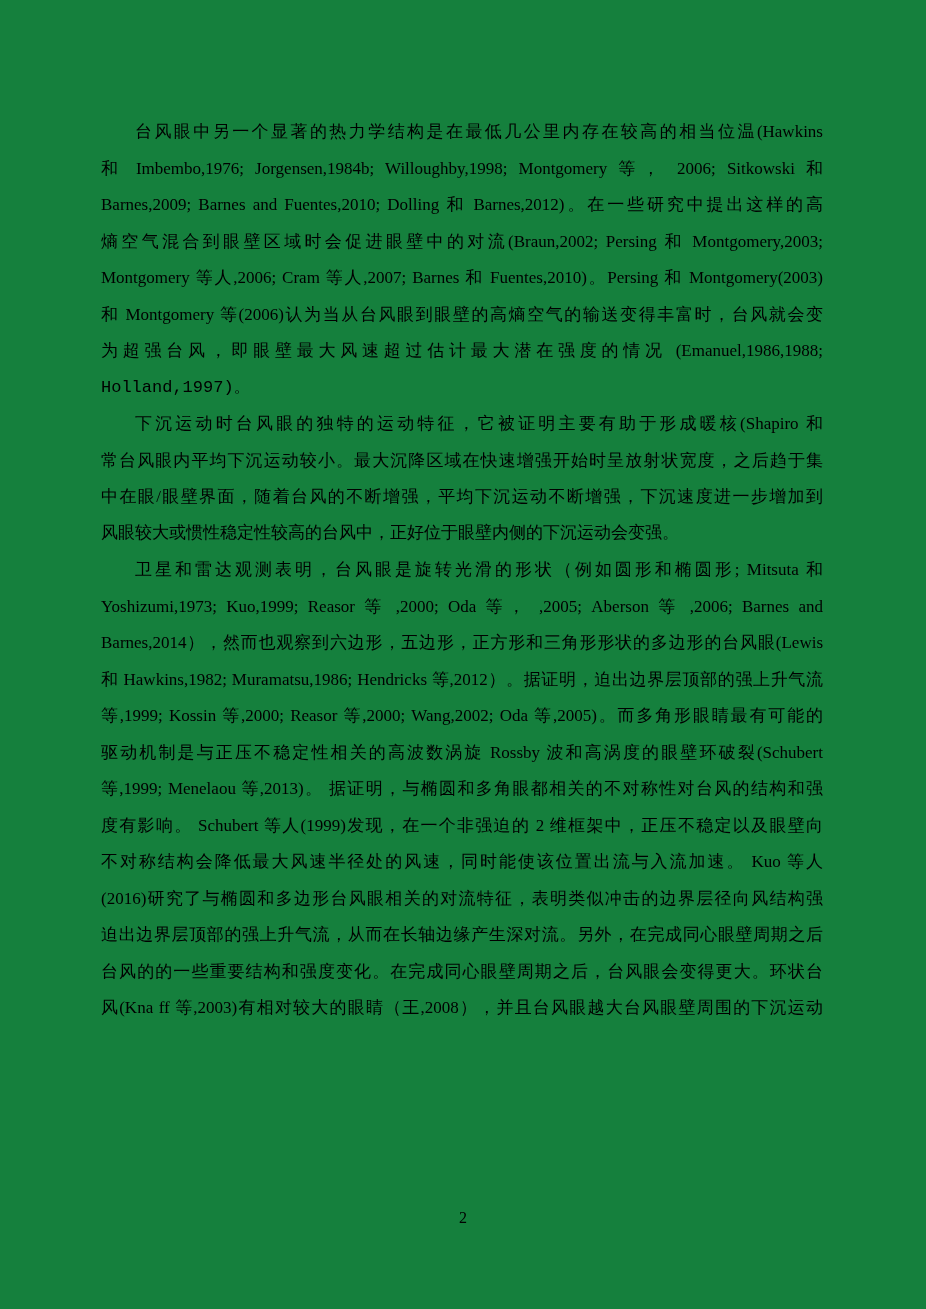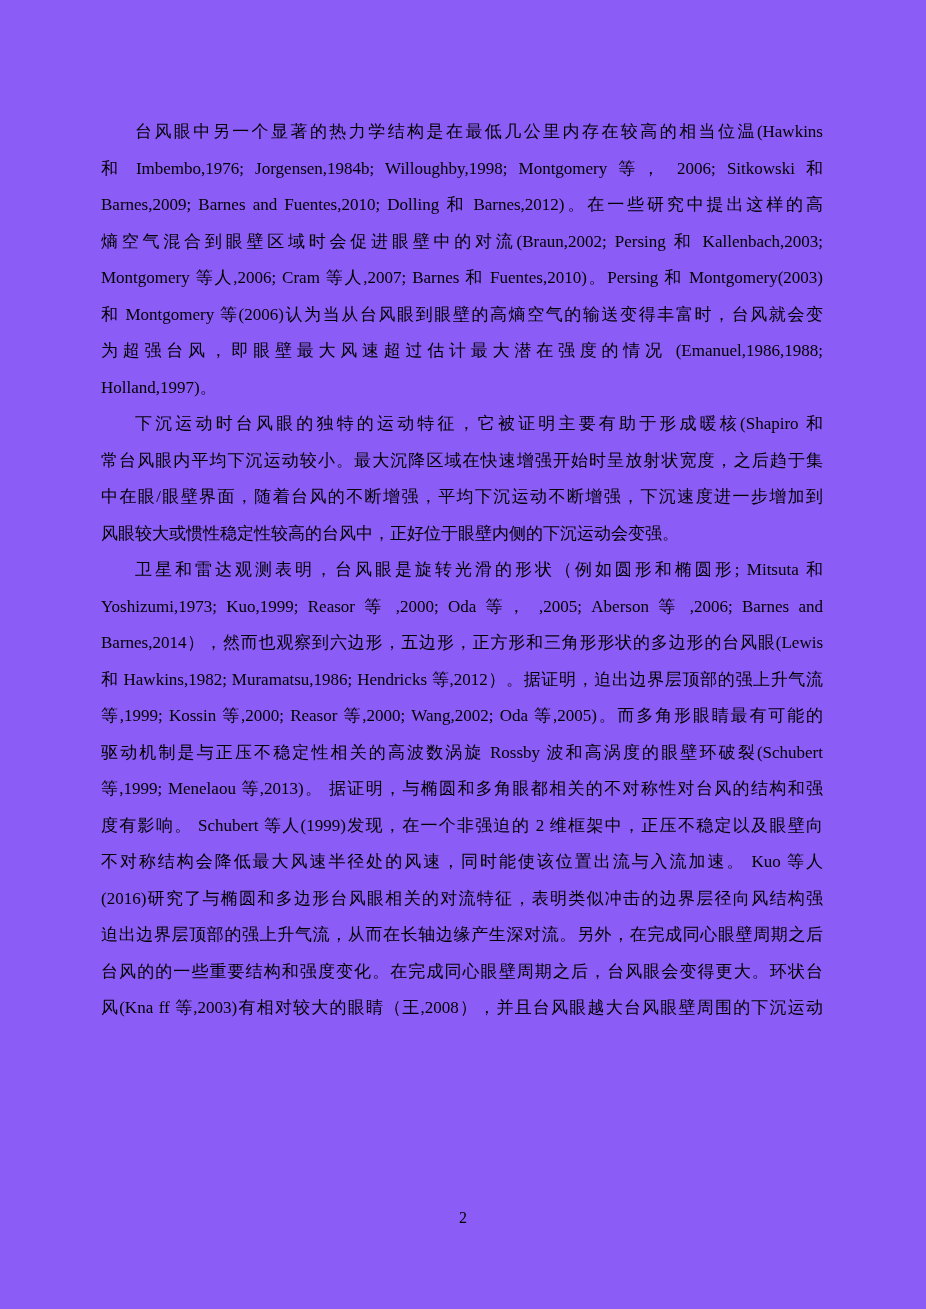--- a/index.html
+++ b/index.html
@@ -4,21 +4,21 @@
 <style>
   html, body {
     margin: 0;
     padding: 0;
     background: #ffffff;
   }
   .page {
     position: relative;
     width: 926px;
     height: 1309px;
-    background: #8b5cf6;
+    background: #15803d;
     overflow: hidden;
     font-family: "Liberation Serif", "DejaVu Serif", serif;
     color: #000000;
   }
   .text-block {
     position: absolute;
     left: 101px;
     top: 114px;
     width: 722px;
   }
@@ -35,20 +35,21 @@
     text-align-last: justify;
     white-space: normal;
   }
   
   .para > .line:first-child {
     text-indent: 2em;
   }
   
   .para.ends > .line:last-child {
     text-align-last: left;
+    font-family: Liberation Mono, monospace;
   }
   .page-number {
     position: absolute;
     left: 0;
     top: 1206px;
     width: 926px;
     text-align: center;
     font-size: 16px;
     line-height: 24px;
     color: #000000;
@@ -57,21 +58,21 @@
 </head>
 <body>
 
 <div class="page">
   <div class="text-block">
     <div class="para ends">
 
     <div class="line">台风眼中另一个显著的热力学结构是在最低几公里内存在较高的相当位温(Hawkins</div>
         <div class="line">和 Imbembo,1976; Jorgensen,1984b; Willoughby,1998; Montgomery 等， 2006; Sitkowski 和</div>
         <div class="line">Barnes,2009; Barnes and Fuentes,2010; Dolling 和 Barnes,2012)。在一些研究中提出这样的高</div>
-        <div class="line">熵空气混合到眼壁区域时会促进眼壁中的对流(Braun,2002; Persing 和 Kallenbach,2003;</div>
+        <div class="line">熵空气混合到眼壁区域时会促进眼壁中的对流(Braun,2002; Persing 和 Montgomery,2003;</div>
         <div class="line">Montgomery 等人,2006; Cram 等人,2007; Barnes 和 Fuentes,2010)。Persing 和 Montgomery(2003)</div>
         <div class="line">和 Montgomery 等(2006)认为当从台风眼到眼壁的高熵空气的输送变得丰富时，台风就会变</div>
         <div class="line">为超强台风，即眼壁最大风速超过估计最大潜在强度的情况 (Emanuel,1986,1988;</div>
         <div class="line">Holland,1997)。</div>
       </div>
     <div class="para ends">
 
     <div class="line">下沉运动时台风眼的独特的运动特征，它被证明主要有助于形成暖核(Shapiro 和</div>
         <div class="line">常台风眼内平均下沉运动较小。最大沉降区域在快速增强开始时呈放射状宽度，之后趋于集</div>
         <div class="line">中在眼/眼壁界面，随着台风的不断增强，平均下沉运动不断增强，下沉速度进一步增加到</div>

